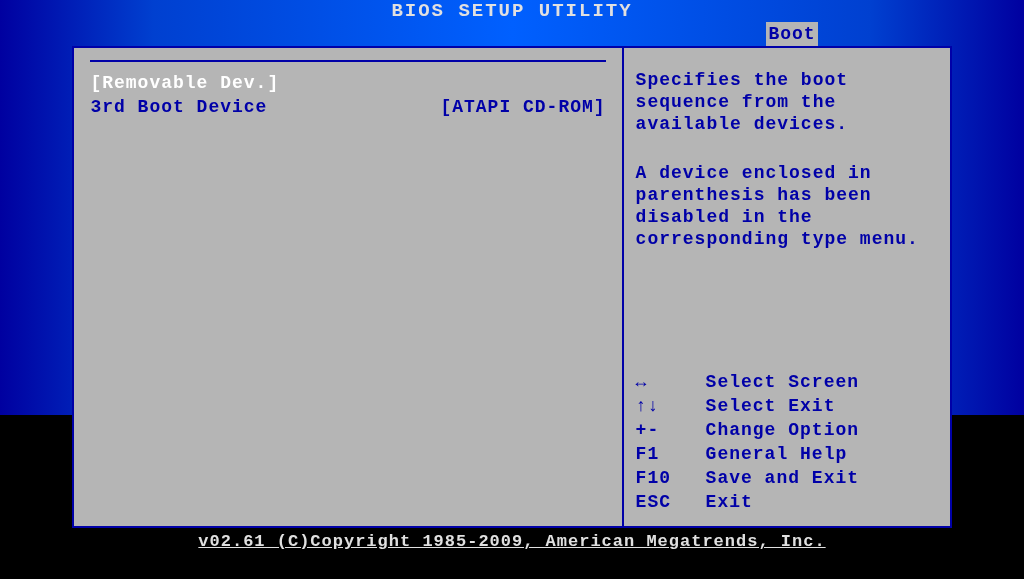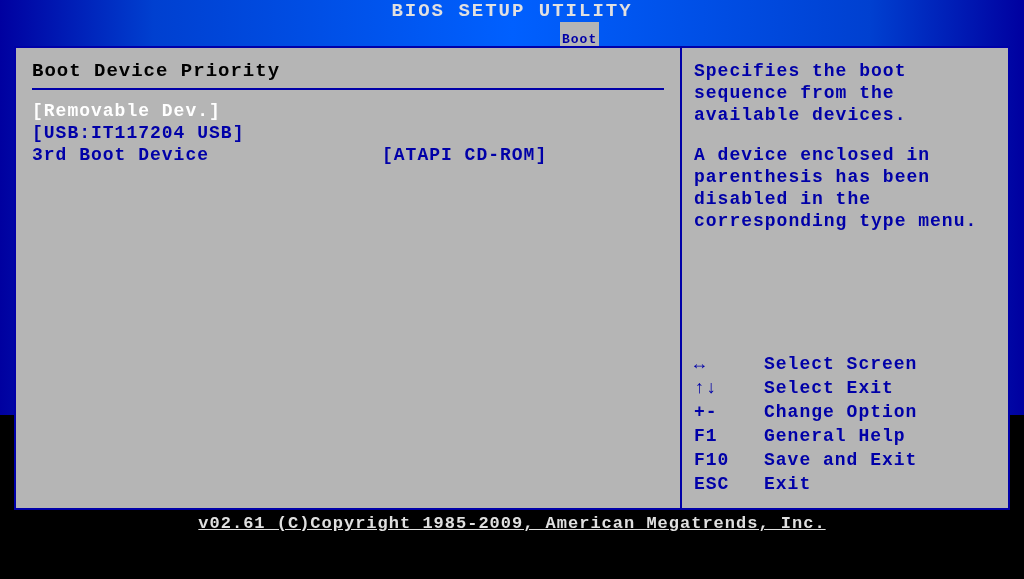--- a/index.html
+++ b/index.html
@@ -11,41 +11,42 @@
       font-size: 18px;
       font-weight: bold;
       overflow: hidden;
     }
     .bios-outer {
       width: 1024px;
       height: 415px;
       background: linear-gradient(to right, #0000a0 0%, #0040d0 15%, #0060ff 50%, #0040d0 85%, #0000a0 100%);
       display: flex;
       flex-direction: column;
+      align-items: center;
     }
     .title-bar {
       height: 26px;
       display: flex;
       align-items: center;
       justify-content: center;
       color: #e0e0e0;
       letter-spacing: 2px;
       font-size: 19px;
     }
     .tab-row {
       height: 24px;
       display: flex;
       align-items: flex-start;
       padding-left: 560px;
     }
     .tab {
       background: #b5b5b5;
       color: #0000a8;
-      padding: 8px 2px;
-      font-size: 13px;
+      padding: 2px 2px;
+      font-size: 18px;
       line-height: 20px;
       letter-spacing: 1px;
     }
     .content-frame {
       flex: 1;
       margin: 0 14px 4px 14px;
       background: #b5b5b5;
       border: 2px solid #0000a8;
       display: flex;
       position: relative;
@@ -88,20 +89,21 @@
     .boot-label {
       width: 350px;
     }
     .boot-value {
       flex: 1;
       font-family: Liberation Mono, monospace;
     }
     .help-text {
       letter-spacing: 1px;
       line-height: 22px;
+      margin-top: 9px;
     }
     .help-spacer {
       height: 120px;
     }
     .keyhints {
       letter-spacing: 1px;
       line-height: 24px;
     }
     .keyhint-row {
       display: flex;
@@ -132,28 +134,26 @@
     <span>BIOS SETUP UTILITY</span>
   </div>
 
   <div class="tab-row">
     <span class="tab">Boot</span>
   </div>
 
   <div class="content-frame">
 
     <div class="left-pane">
-      <div class="section-title">Boot Device Priority</div>
       <div class="section-divider"></div>
 
       <div class="boot-row selected">
         <span class="boot-value">[Removable Dev.]</span>
       </div>
       <div class="boot-row">
-        <span class="boot-value">[USB:IT117204 USB]</span>
       </div>
       <div class="boot-row">
         <span class="boot-label">3rd Boot Device</span>
         <span class="boot-value">[ATAPI CD-ROM]</span>
       </div>
     </div>
 
     <div class="right-pane">
       <div class="help-text">Specifies the boot sequence from the available devices.</div>
       <div style="height:18px"></div>

